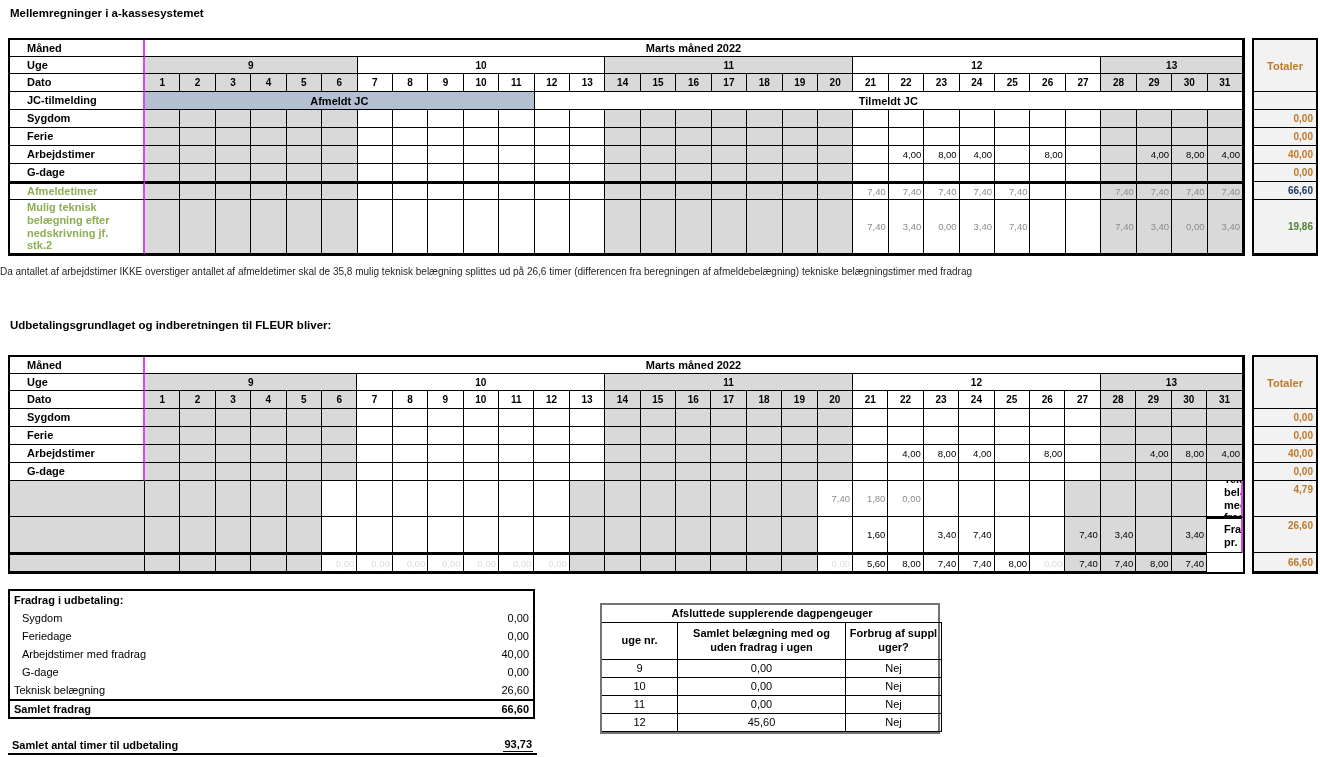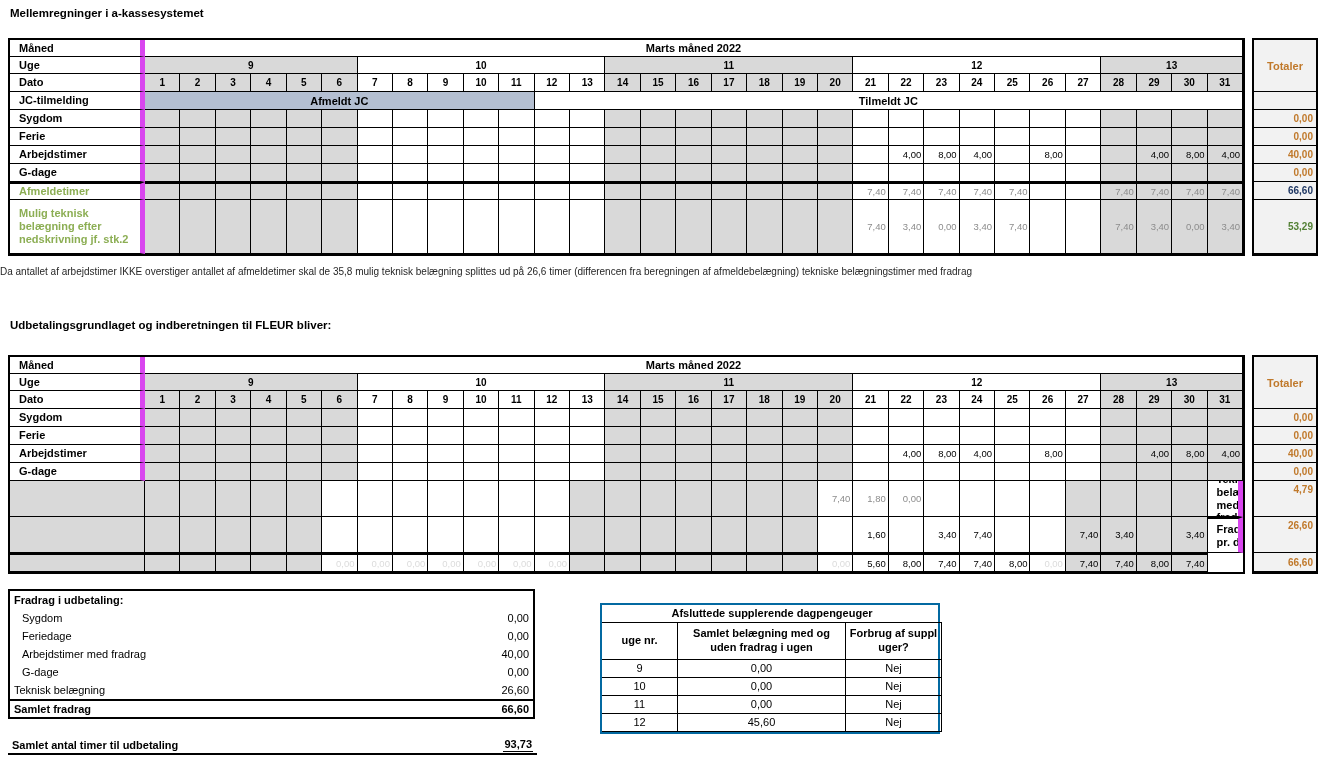--- a/index.html
+++ b/index.html
@@ -19,21 +19,21 @@
   #cal1{left:8px;top:38px;}
   #cal2{left:8px;top:355px;}
   .tot{position:absolute;display:grid;grid-template-columns:1fr;width:66px;
        border:2px solid #000;background:#F2F2F2;box-sizing:border-box;}
   #tot1{left:1252px;top:38px;}
   #tot2{left:1252px;top:355px;}
 
   .c{box-sizing:border-box;border-right:1px solid #000;border-bottom:1px solid #000;
      display:flex;align-items:center;overflow:hidden;font-size:10px;background:#fff;}
   .c.sh{background:#D9D9D9;}
-  .lbl{font-weight:bold;font-size:11px;padding:1px 9px;border-right:5px solid #d946ef;line-height:1.18;}
+  .lbl{font-weight:bold;font-size:11px;padding:1px 17px;border-right:2px solid #d946ef;line-height:1.18;}
   .lbl.green{color:#8CAE54;}
   .lbl.blue{color:#5B9BD5;}
   .month{justify-content:center;font-weight:bold;font-size:11px;}
   .wk,.dt{justify-content:center;font-weight:bold;font-size:10px;}
   .jc1{justify-content:center;font-weight:bold;font-size:11px;}
   .jc2{justify-content:center;font-weight:bold;font-size:11px;background:#B4BFD1;}
   .v{justify-content:flex-end;padding-right:2px;font-size:9.5px;}
   .v.gray{color:#8C8C8C;}
   .v.faint{color:#DCDCDC;}
   .tt{border-top:2px solid #000;}
@@ -51,21 +51,21 @@
   .srow{display:flex;justify-content:space-between;align-items:center;height:18px;padding:0 4px;font-size:11px;box-sizing:border-box;}
   .srow.stt{border-top:2px solid #000;}
   .sl.ind{padding-left:8px;}
   .b{font-weight:bold;}
   .final{position:absolute;left:8px;top:736px;width:529px;height:19px;display:flex;justify-content:space-between;
          align-items:center;padding:0 4px;font-size:11px;font-weight:bold;border-bottom:2px solid #000;box-sizing:border-box;}
   .dbl{border-bottom:1px solid #000;padding:0 1px 1px 1px;}
 
   
   .wt{position:absolute;left:600px;top:603px;display:grid;grid-template-columns:76px 168px 96px;
-      grid-template-rows:18px 37px 18px 18px 18px 18px;width:340px;border:2px solid #0369a1;box-sizing:border-box;background:#fff;}
+      grid-template-rows:18px 37px 18px 18px 18px 18px;width:340px;border:2px solid #737373;box-sizing:border-box;background:#fff;}
   .wt-c{box-sizing:border-box;border-right:1px solid #000;border-bottom:1px solid #000;display:flex;
         align-items:center;justify-content:center;text-align:center;font-size:11px;line-height:1.25;padding:0 2px;}
   .wt-title{grid-column:span 3;font-weight:bold;border-right:none;}
   .wt-h{font-weight:bold;}
 </style>
 </head>
 <body>
 
 <div class="title">Mellemregninger i a-kassesystemet</div>
 
@@ -307,21 +307,21 @@
     <div class="c v sh gray" style="">3,40</div>
   </div>
 <div id="tot1" class="tot" style="grid-template-rows: 52px 18px 18px 18px 18px 18px 18px 54px;">
     <div class="c tot-h" style="">Totaler</div>
     <div class="c tcell" style=""></div>
     <div class="c tcell orange" style="">0,00</div>
     <div class="c tcell orange" style="">0,00</div>
     <div class="c tcell orange" style="">40,00</div>
     <div class="c tcell orange" style="">0,00</div>
     <div class="c tcell dark" style="">66,60</div>
-    <div class="c tcell green2" style="">53,29</div>
+    <div class="c tcell green2" style="">19,86</div>
   </div>
 
 <div class="note">
   <span class="l1">Da antallet af arbejdstimer IKKE overstiger antallet af afmeldetimer skal de 35,8 mulig teknisk belægning splittes ud på 26,6 timer (differencen fra beregningen af afmeldebelægning)  tekniske belægningstimer med fradrag</span>
 </div>
 
 <div class="h2">Udbetalingsgrundlaget og indberetningen til FLEUR bliver:</div>
 
 <div id="cal2" class="cal" style="grid-template-rows: 17px 17px 18px 18px 18px 18px 18px 36px 36px 19px;">
     <div class="c lbl" style="">Måned</div>

